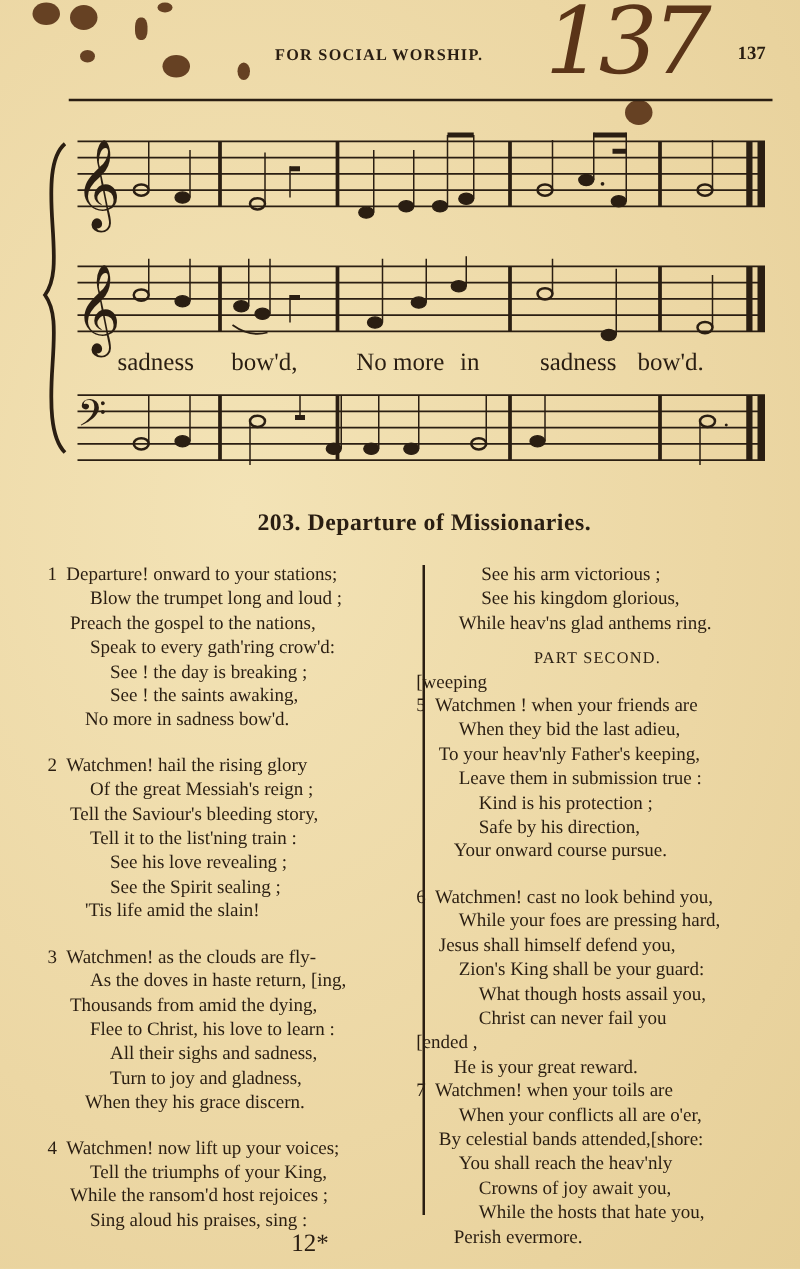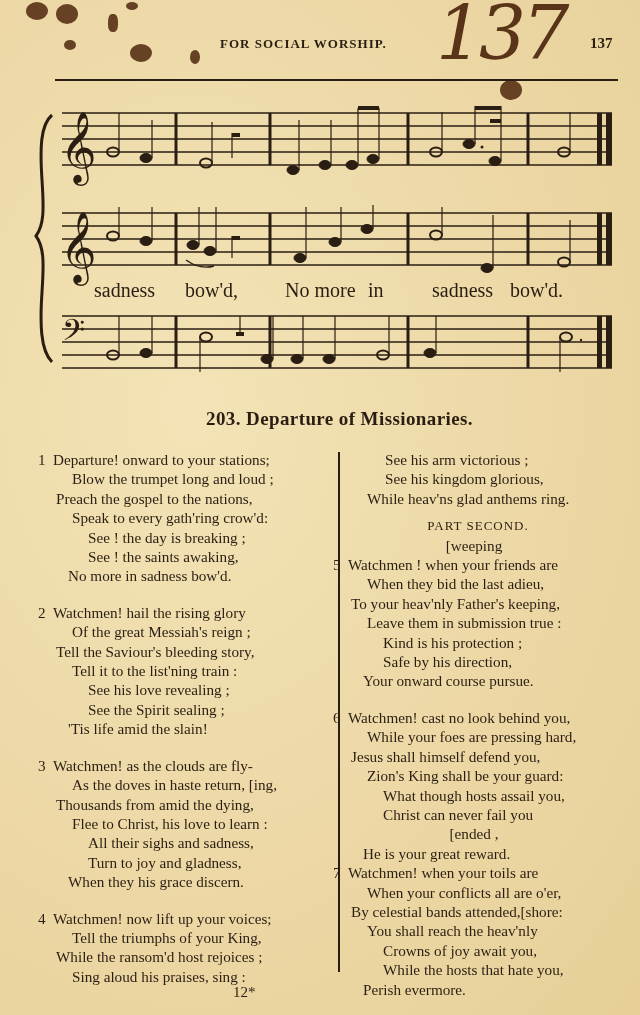--- a/index.html
+++ b/index.html
@@ -45,25 +45,25 @@
   .divider { position: absolute; left: 338px; top: 452px; width: 2px; height: 520px; background: #2a1e12; }
 
   .verse { margin-bottom: 17px; }
   .line { white-space: nowrap; display: block; }
   .vnum { display: inline-block; width: 15px; }
   .i0 { padding-left: 0; }
   .i1 { padding-left: 34px; }
   .i2 { padding-left: 18px; }
   .i3 { padding-left: 50px; }
   .i4 { padding-left: 30px; }
-  .r-right { text-align: center; padding-right: 8px; }
+  .r-right { text-align: left; padding-right: 8px; }
 
   .part-heading { font-size: 13px; letter-spacing: 1px; text-align: center; margin: 8px 0 0 0; width: 290px; }
 
-  .signature { position: absolute; top: 984px; left: 233px; font-size: 15px; }
+  .signature { position: absolute; top: 984px; left: 233px; font-size: 20px; }
 </style>
 </head>
 <body>
 
 <div class="page">
 
   <div>
     <div class="stain" style="left:26px;top:2px;width:22px;height:18px;"></div>
     <div class="stain" style="left:56px;top:4px;width:22px;height:20px;"></div>
     <div class="stain" style="left:64px;top:40px;width:12px;height:10px;"></div>

